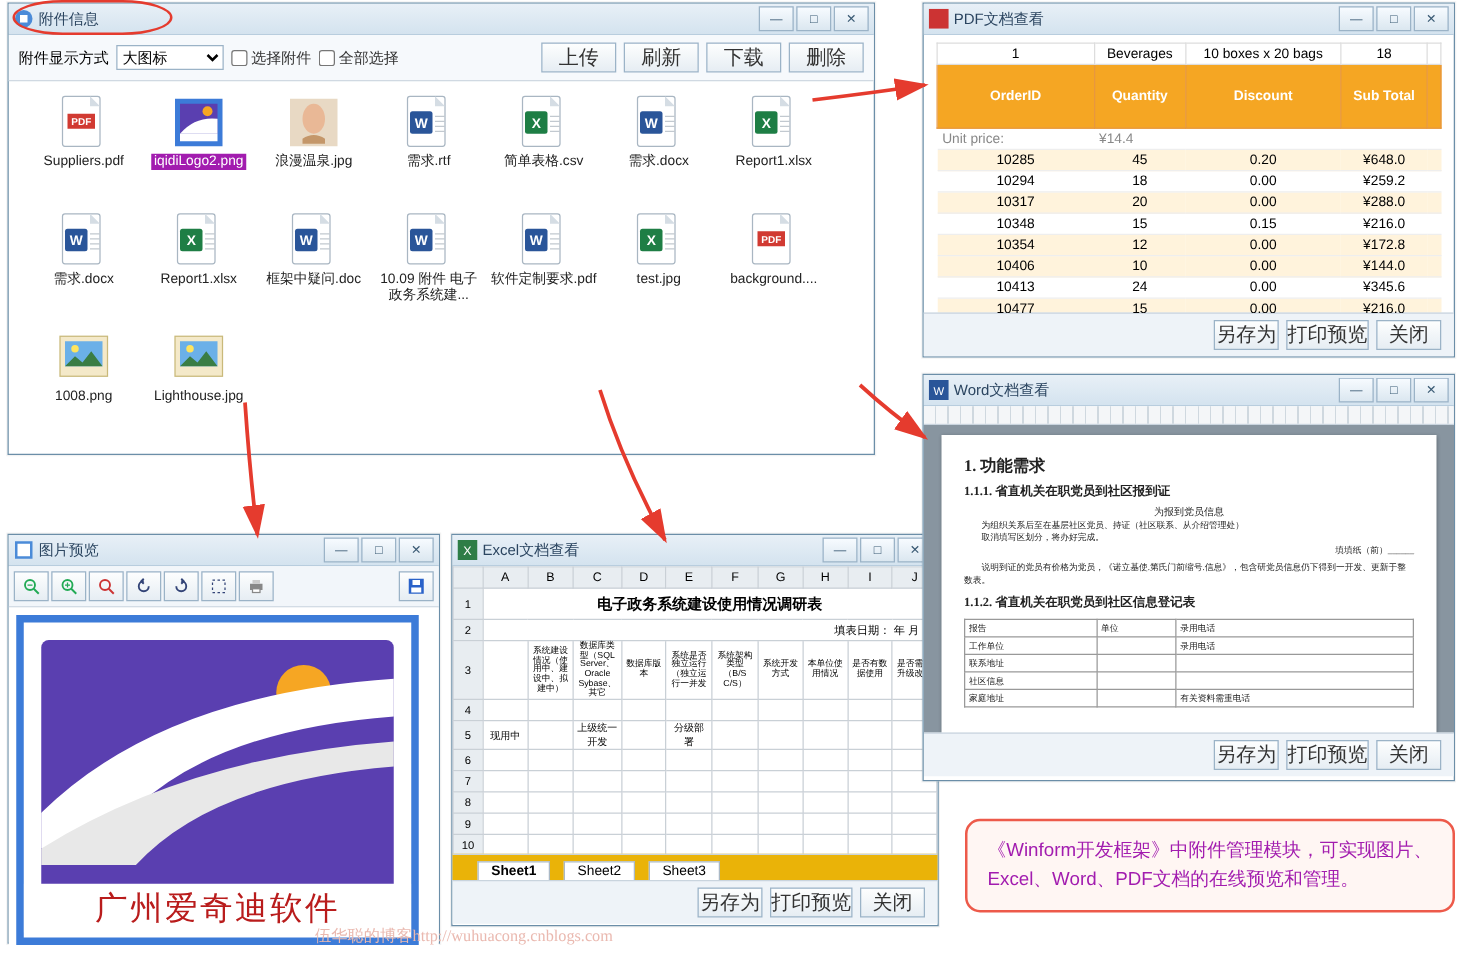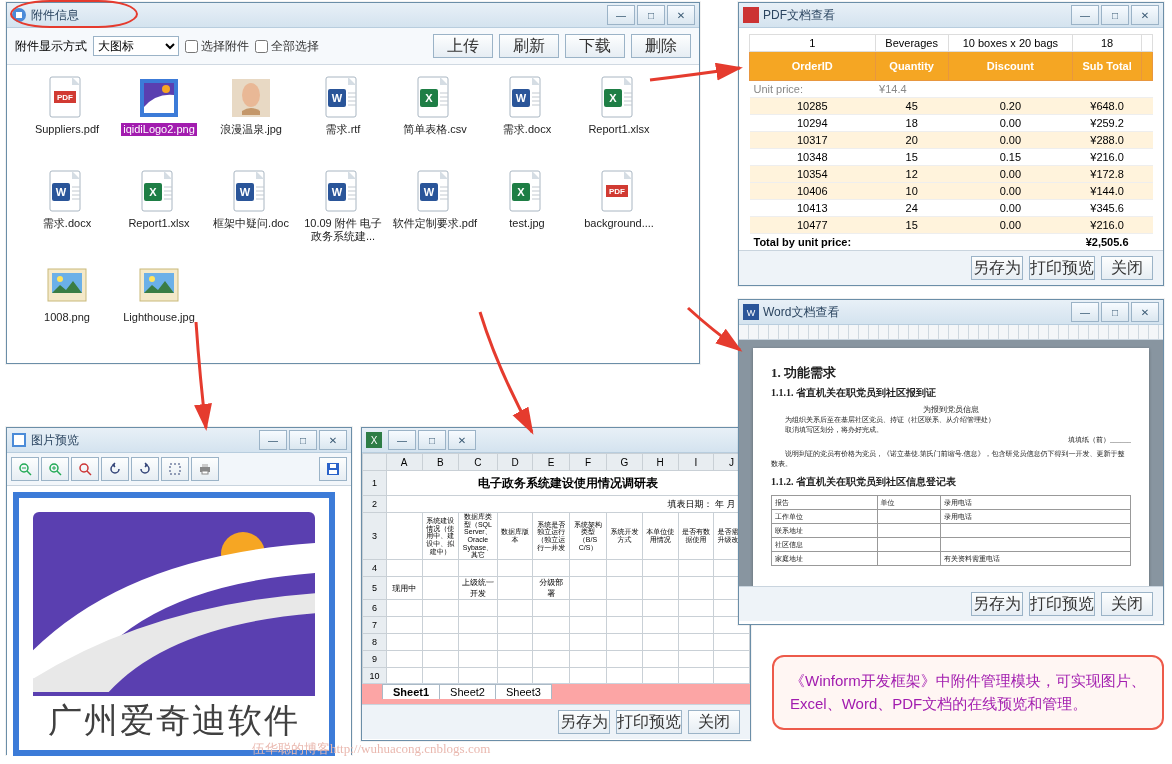--- a/index.html
+++ b/index.html
@@ -17,30 +17,30 @@
 .chk input{margin:0}
 .filegrid{padding:8px 14px;display:flex;flex-wrap:wrap;gap:0;align-content:flex-start}
 .fileitem{width:92px;height:92px;display:flex;flex-direction:column;align-items:center;justify-content:flex-start;text-align:center;padding-top:2px}
 .fileitem .ficon{width:46px;height:46px;display:flex;align-items:center;justify-content:center;margin-bottom:2px}
 .fileitem .flbl{font-size:11px;color:#222;line-height:1.15;word-break:break-all;max-width:86px}
 .fileitem.selected .flbl{background:#a21caf;color:#fff;padding:0 2px}
 .redoval{position:absolute;border:2px solid #e53b2e;border-radius:50%/80%;pointer-events:none}
 .arrow{position:absolute;pointer-events:none}
 .pdfbody{padding:0}
 .grid{width:100%;border-collapse:collapse;font-size:11px}
-.grid th{background:#f5a623;color:#fff;font-weight:bold;padding:8px 4px;text-align:center;border:1px solid #e8973f}
+.grid th{background:#f5a623;color:#fff;font-weight:bold;padding:19px 4px;text-align:center;border:1px solid #e8973f}
 .grid td{padding:2px 4px;border-bottom:1px solid #eee;text-align:center}
 .grid tr.alt td{background:#fff3dc}
 .grid tr.hdr td{background:#fff;border:1px solid #ddd}
 .footerbar{height:34px;border-top:1px solid #c9d4de;background:#eef3f8;display:flex;align-items:center;justify-content:flex-end;gap:6px;padding:0 10px}
 .imgtb{display:flex;padding:4px;gap:2px;border-bottom:1px solid #c9d4de;background:#f2f6fa}
 .imgtb .tbtn{width:26px;height:22px;border:1px solid #9bb3c7;background:linear-gradient(#fdfefe,#e6edf3);display:flex;align-items:center;justify-content:center;cursor:pointer}
 .imgview{padding:6px;background:#fff}
 .logo{width:310px;height:252px;border:6px solid #3c7bd8;background:#fff;position:relative;overflow:hidden}
-.exceltabs{display:flex;border-top:1px solid #c9d4de;background:#fca5a5;height:20px;align-items:flex-start;padding-left:20px;gap:0}
+.exceltabs{display:flex;border-top:1px solid #c9d4de;background:#eab308;height:20px;align-items:flex-end;padding-left:20px;gap:12px}
 .exceltab{border:1px solid #aab9c6;border-bottom:none;padding:1px 10px;font-size:11px;background:#fff;margin-right:-1px;cursor:pointer}
 .exceltab.active{background:#fff;font-weight:bold}
 .excelgrid{font-size:10px;border-collapse:collapse;width:100%}
 .excelgrid th,.excelgrid td{border:1px solid #c9d0d6;height:16px;text-align:center;padding:0 2px}
 .excelgrid .rh{background:#e8edf1;width:20px;font-size:9px}
 .excelgrid thead th{background:#e8edf1;font-weight:normal}
 .wordpage{margin:8px auto;width:360px;min-height:240px;background:#fff;box-shadow:0 1px 3px rgba(0,0,0,.3);padding:12px 18px;font-size:10px;color:#222;font-family:SimSun}
 .ruler{height:14px;background:repeating-linear-gradient(90deg,#f4f6f8,#f4f6f8 9px,#cfd8df 9px,#cfd8df 10px);border-bottom:1px solid #c9d4de}
 .callout{position:absolute;border:2px solid #ed5a4a;border-radius:12px;background:#fff6f3;padding:12px 16px;font-size:15px;color:#a21caf;line-height:1.55}
 .watermark{position:absolute;font-size:13px;color:#eab9b0;font-family:SimSun}
@@ -344,33 +344,34 @@
       </div>
   </div>
   <div class="imgview">
     <div class="logo">
       <div style="position:absolute;inset:14px;background:#5a3fb0;border-radius:6px"></div>
       <svg style="position:absolute;left:14px;top:14px" width="282" height="180" viewBox="0 0 282 180">
         <circle cx="210" cy="42" r="22" fill="#f6a623"></circle>
         <path d="M-20 160 Q 80 40 300 30 L 300 60 Q 100 70 40 180 Z" fill="#fff"></path>
         <path d="M-20 180 Q 110 90 300 80 L 300 100 Q 120 110 60 200 Z" fill="#e8e8e8"></path>
       </svg>
-      <div style="position:absolute;bottom:4px;left:0;right:0;text-align:center;font-size:34px;color:#404040;font-family:SimHei;letter-spacing:2px;background:#fff;padding:2px 0">广州爱奇迪软件</div>
+      <div style="position:absolute;bottom:4px;left:0;right:0;text-align:center;font-size:26px;color:#b91c1c;font-family:SimHei;letter-spacing:2px;background:#fff;padding:2px 0">广州爱奇迪软件</div>
     </div>
   </div>
 </div>
 
 <div class="window" style="left:361px;top:427px;width:388px;height:312px">
   <div class="titlebar">
     <span class="ico">
         <svg class="svgicon" viewBox="0 0 16 16">
           <rect width="16" height="16" fill="#2e7d46"></rect>
           <text x="8" y="12" text-anchor="middle" fill="#fff" font-size="10">X</text>
         </svg>
       </span>
+    <span class="ttl">Excel文档查看</span>
     <div class="winctrls">
         <div class="winbtn">—</div>
         <div class="winbtn">□</div>
         <div class="winbtn">✕</div>
       </div>
   </div>
   <div style="height:230px;overflow:hidden">
     <table class="excelgrid" id="excelgrid">
         <thead>
           <tr>

